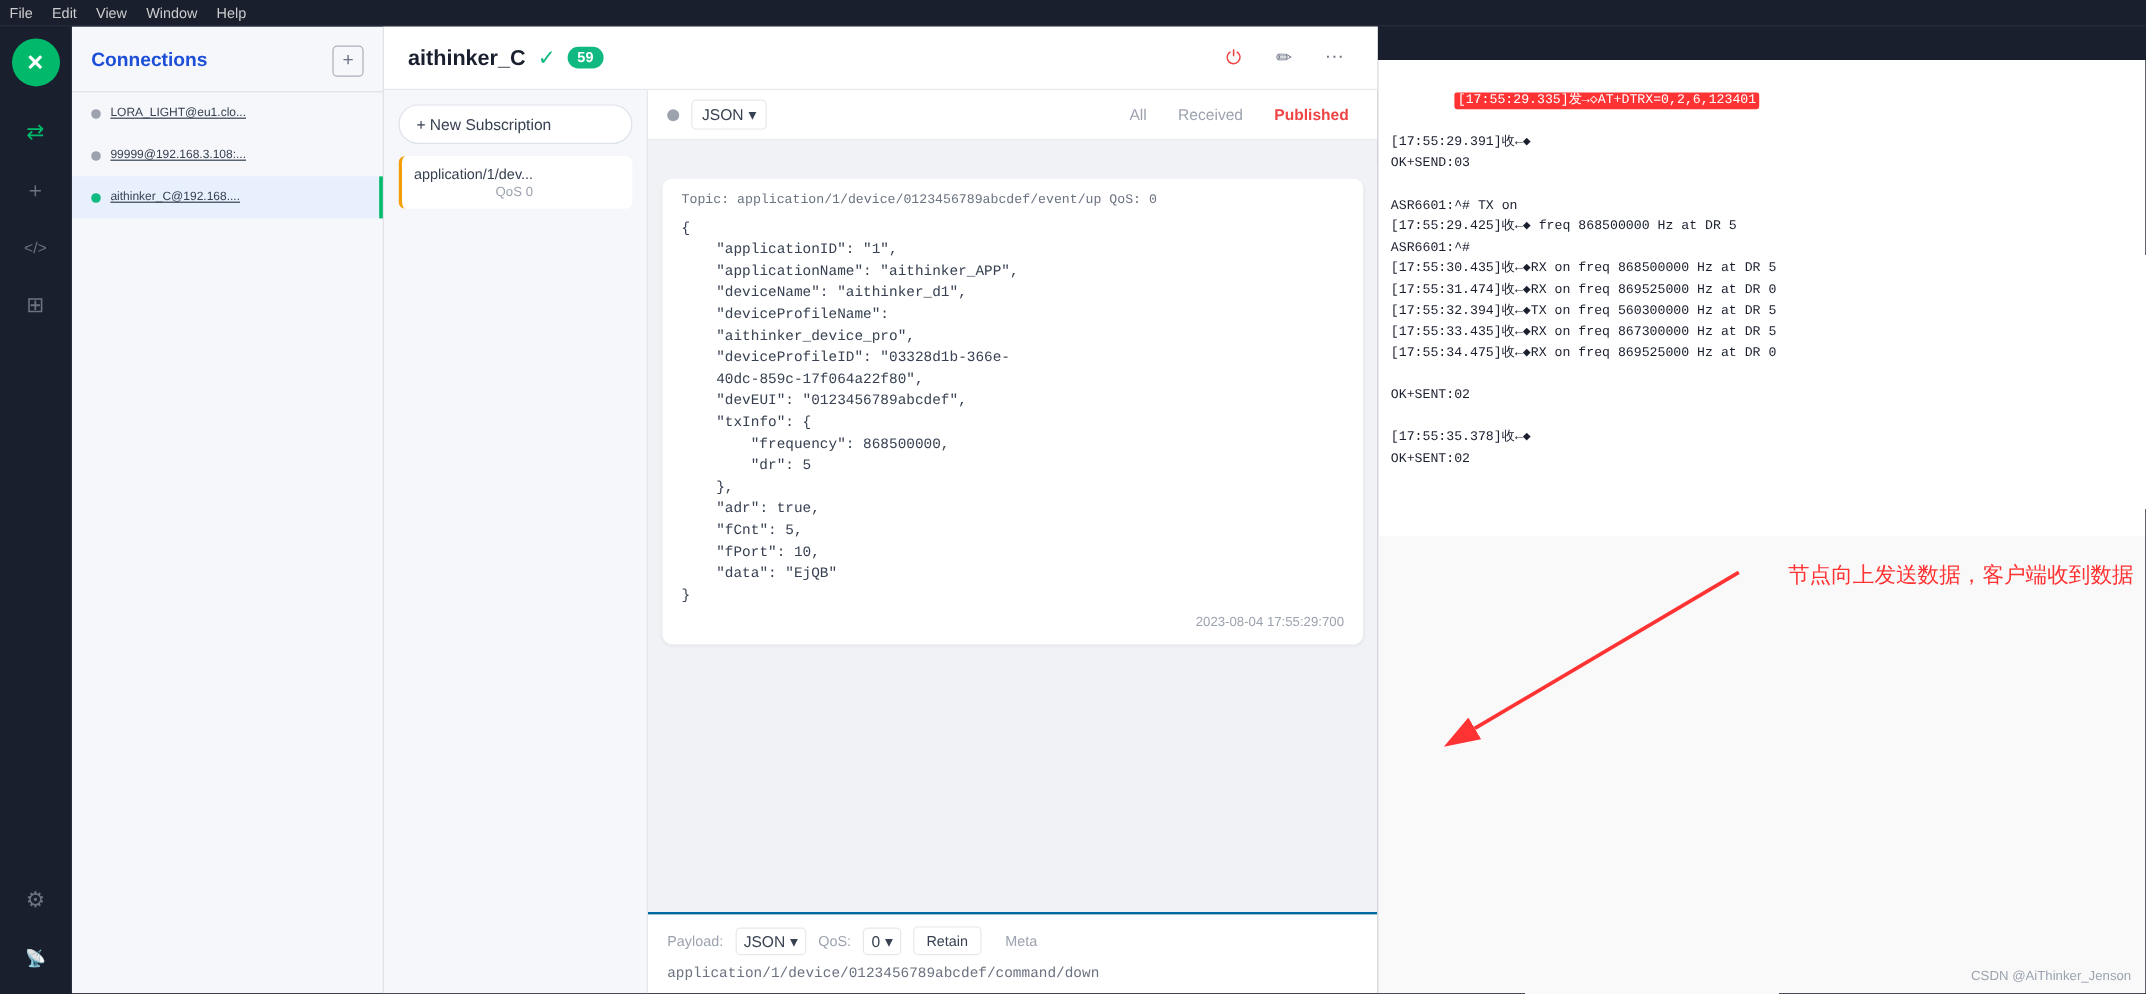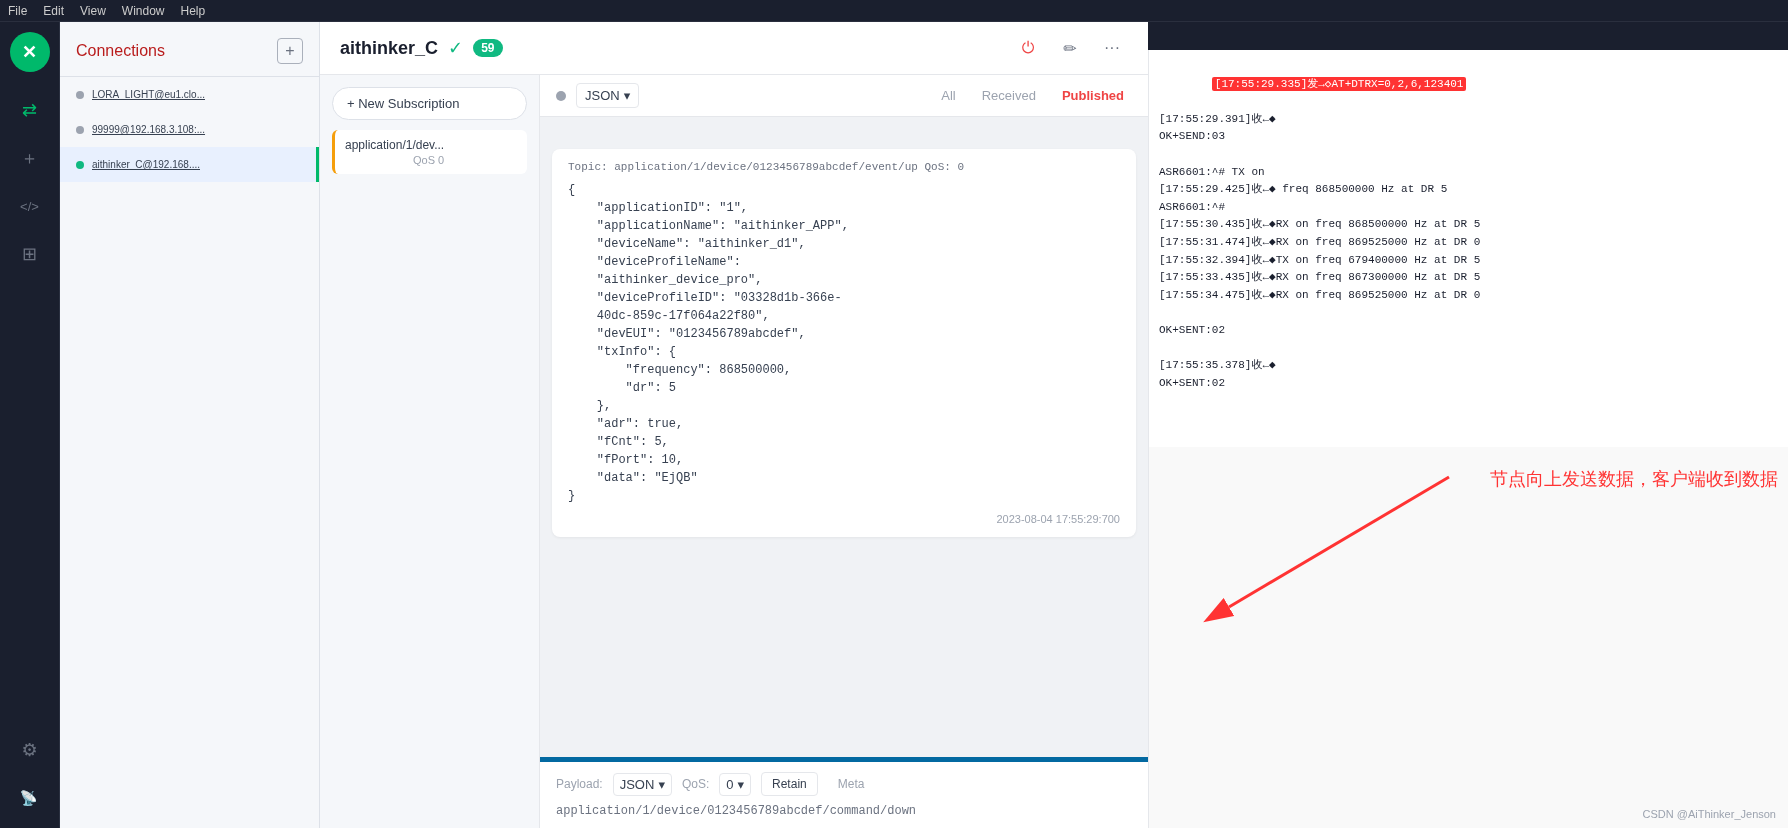--- a/index.html
+++ b/index.html
@@ -74,22 +74,22 @@
     }
     .connections-header {
       display: flex;
       align-items: center;
       justify-content: space-between;
       padding: 16px 16px 12px;
       border-bottom: 1px solid #dde1e8;
     }
     .connections-title {
       font-size: 16px;
-      font-weight: 400;
-      color: #b91c1c;
+      font-weight: 700;
+      color: #1d4ed8;
     }
     .add-btn {
       width: 26px;
       height: 26px;
       border: 1.5px solid #aab0bb;
       border-radius: 4px;
       display: flex;
       align-items: center;
       justify-content: center;
       color: #6b7280;
@@ -292,21 +292,21 @@
     .msg-timestamp {
       font-size: 11px;
       color: #9ca3af;
       margin-top: 8px;
       text-align: right;
     }
 
     
     .input-bar {
       background: white;
-      border-top: 5px solid #0369a1;
+      border-top: 2px solid #0369a1;
       padding: 10px 16px;
     }
     .input-row1 {
       display: flex;
       align-items: center;
       gap: 10px;
       margin-bottom: 8px;
     }
     .input-label {
       font-size: 12px;
@@ -503,21 +503,21 @@
         <span style="background:#ff3333;color:white;padding:1px 3px;border-radius:2px;font-size:11px">[17:55:29.335]发→◇AT+DTRX=0,2,6,123401</span>
       </div>
       <div class="terminal-line">[17:55:29.391]收←◆</div>
       <div class="terminal-line">OK+SEND:03</div>
       <div class="terminal-line">&nbsp;</div>
       <div class="terminal-line">ASR6601:^# TX on</div>
       <div class="terminal-line">[17:55:29.425]收←◆ freq 868500000 Hz at DR 5</div>
       <div class="terminal-line">ASR6601:^#</div>
       <div class="terminal-line">[17:55:30.435]收←◆RX on freq 868500000 Hz at DR 5</div>
       <div class="terminal-line">[17:55:31.474]收←◆RX on freq 869525000 Hz at DR 0</div>
-      <div class="terminal-line">[17:55:32.394]收←◆TX on freq 679400000 Hz at DR 5</div>
+      <div class="terminal-line">[17:55:32.394]收←◆TX on freq 560300000 Hz at DR 5</div>
       <div class="terminal-line">[17:55:33.435]收←◆RX on freq 867300000 Hz at DR 5</div>
       <div class="terminal-line">[17:55:34.475]收←◆RX on freq 869525000 Hz at DR 0</div>
       <div class="terminal-line">&nbsp;</div>
       <div class="terminal-line">OK+SENT:02</div>
       <div class="terminal-line">&nbsp;</div>
       <div class="terminal-line">[17:55:35.378]收←◆</div>
       <div class="terminal-line">OK+SENT:02</div>
     </div>
 
     <div style="position:relative;flex:1;min-height:200px;background:#f9f9f9;">

